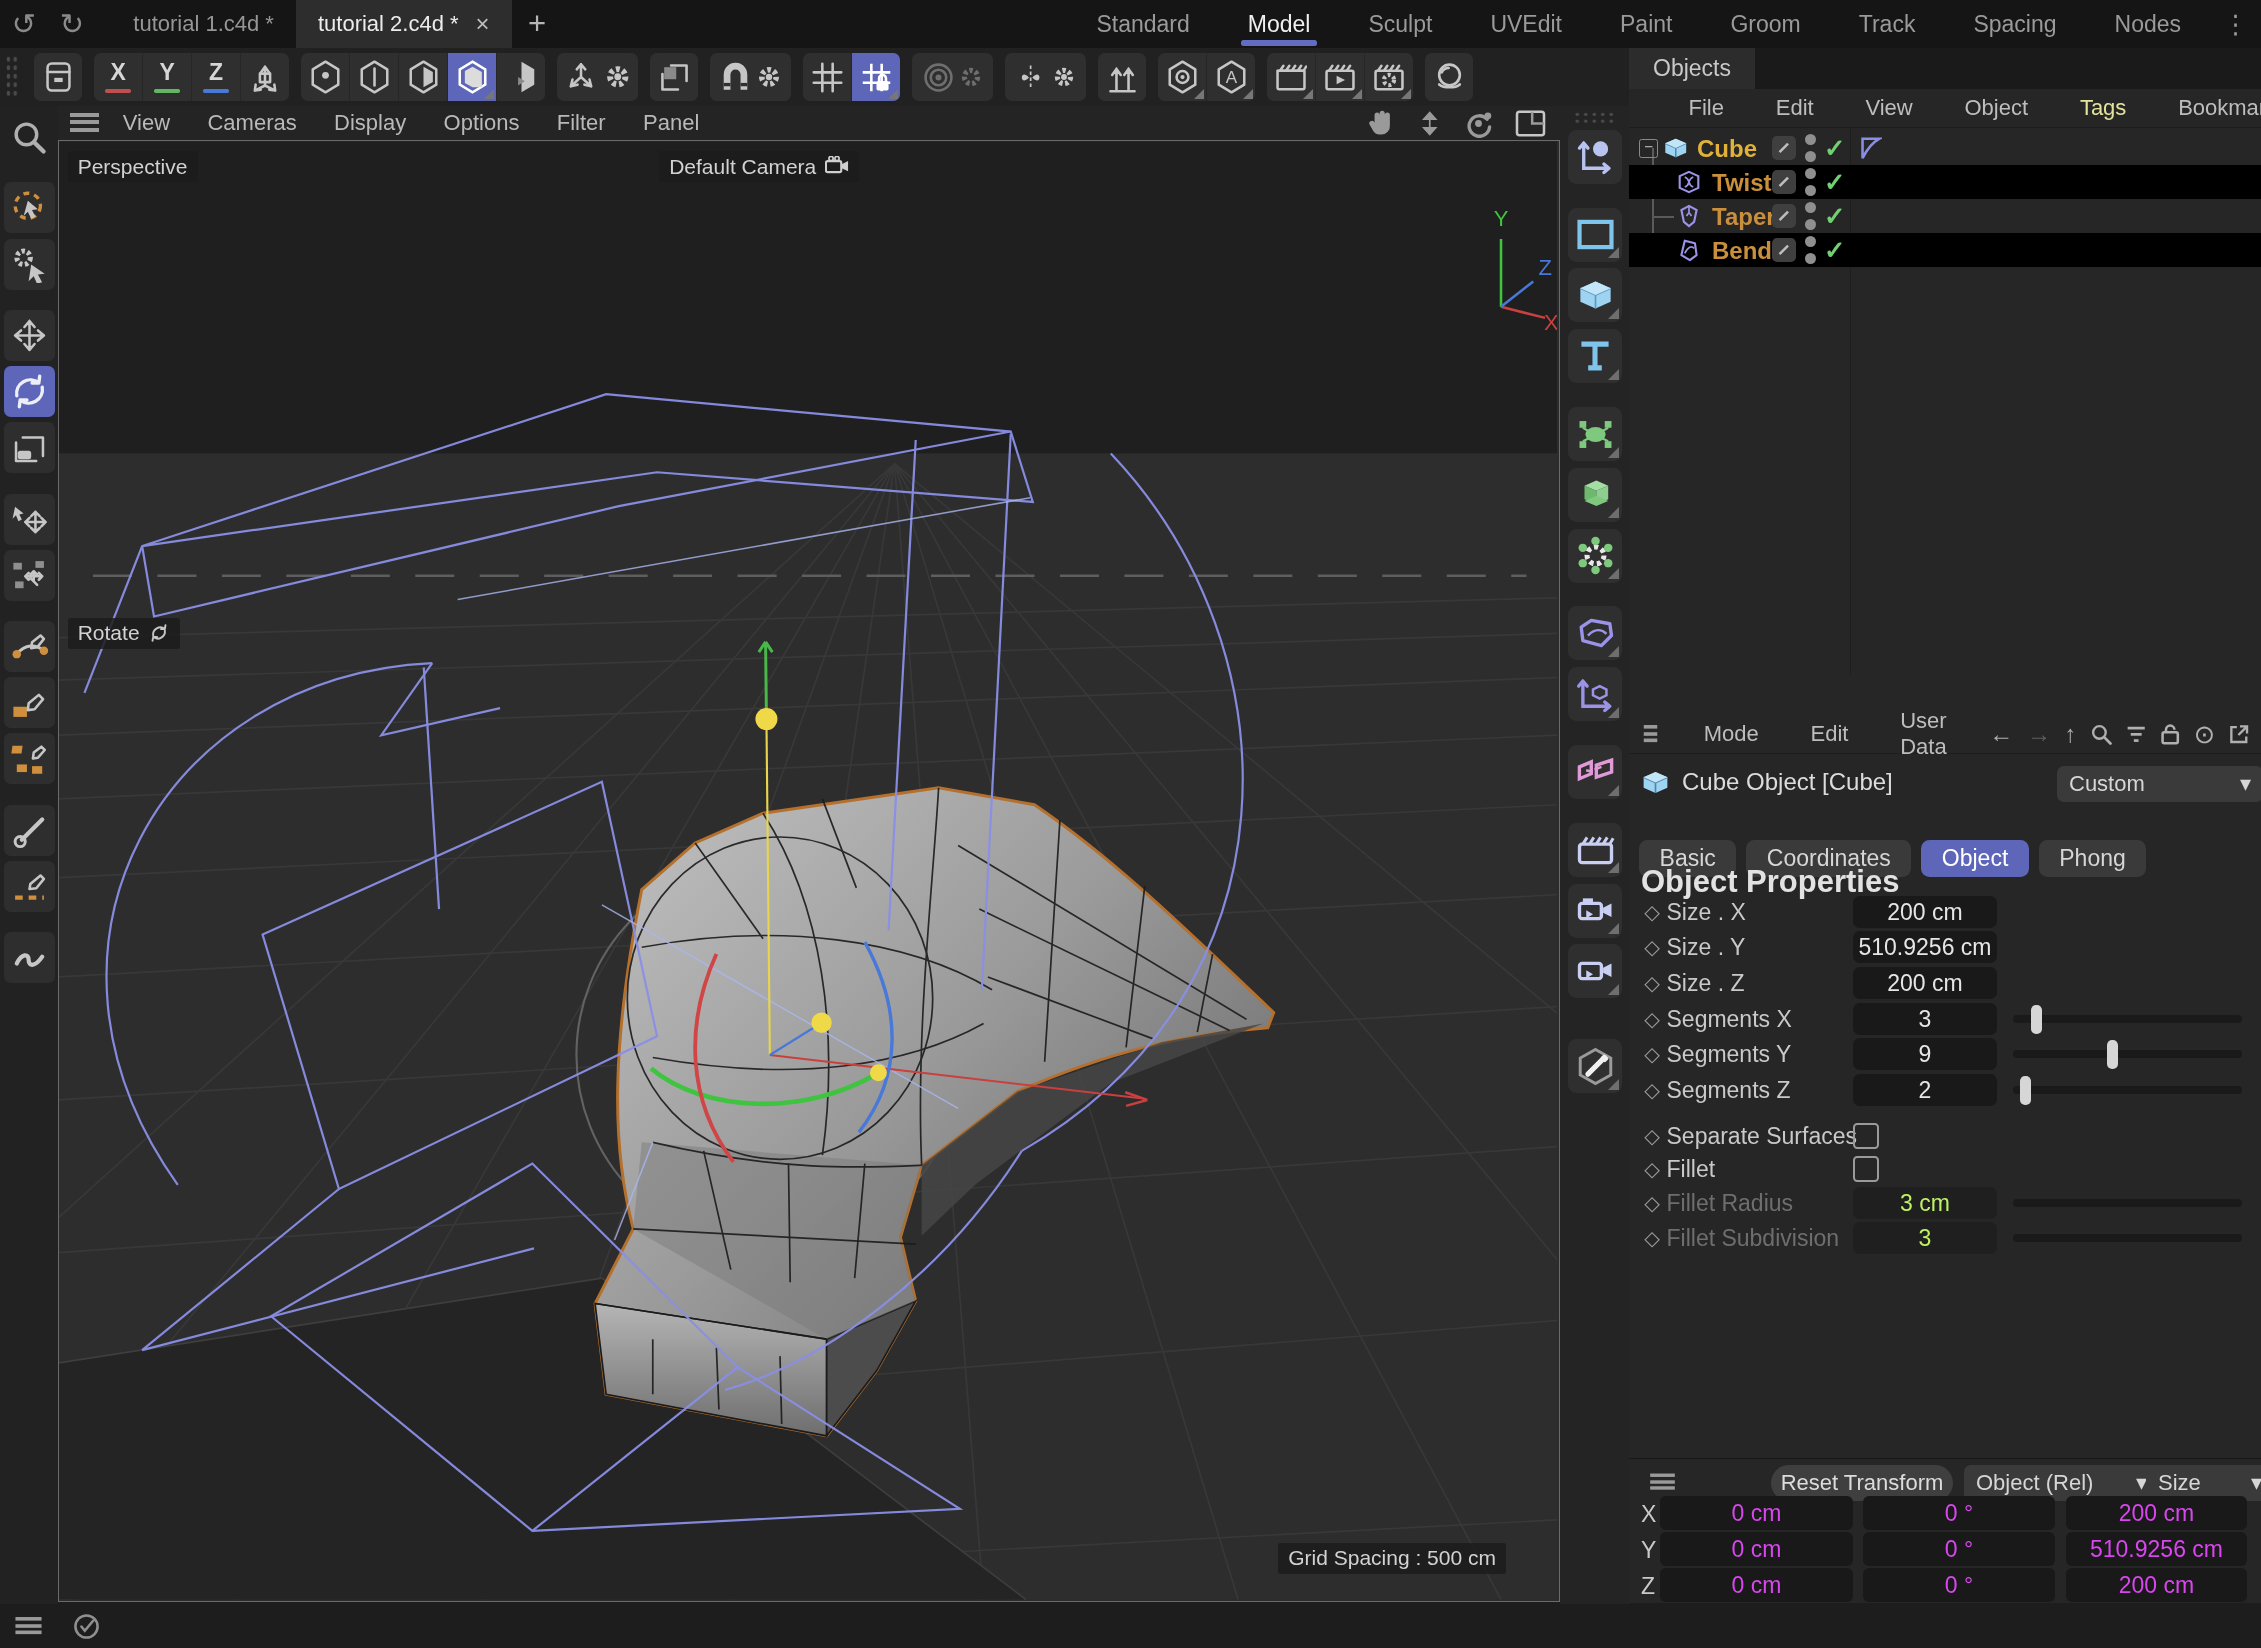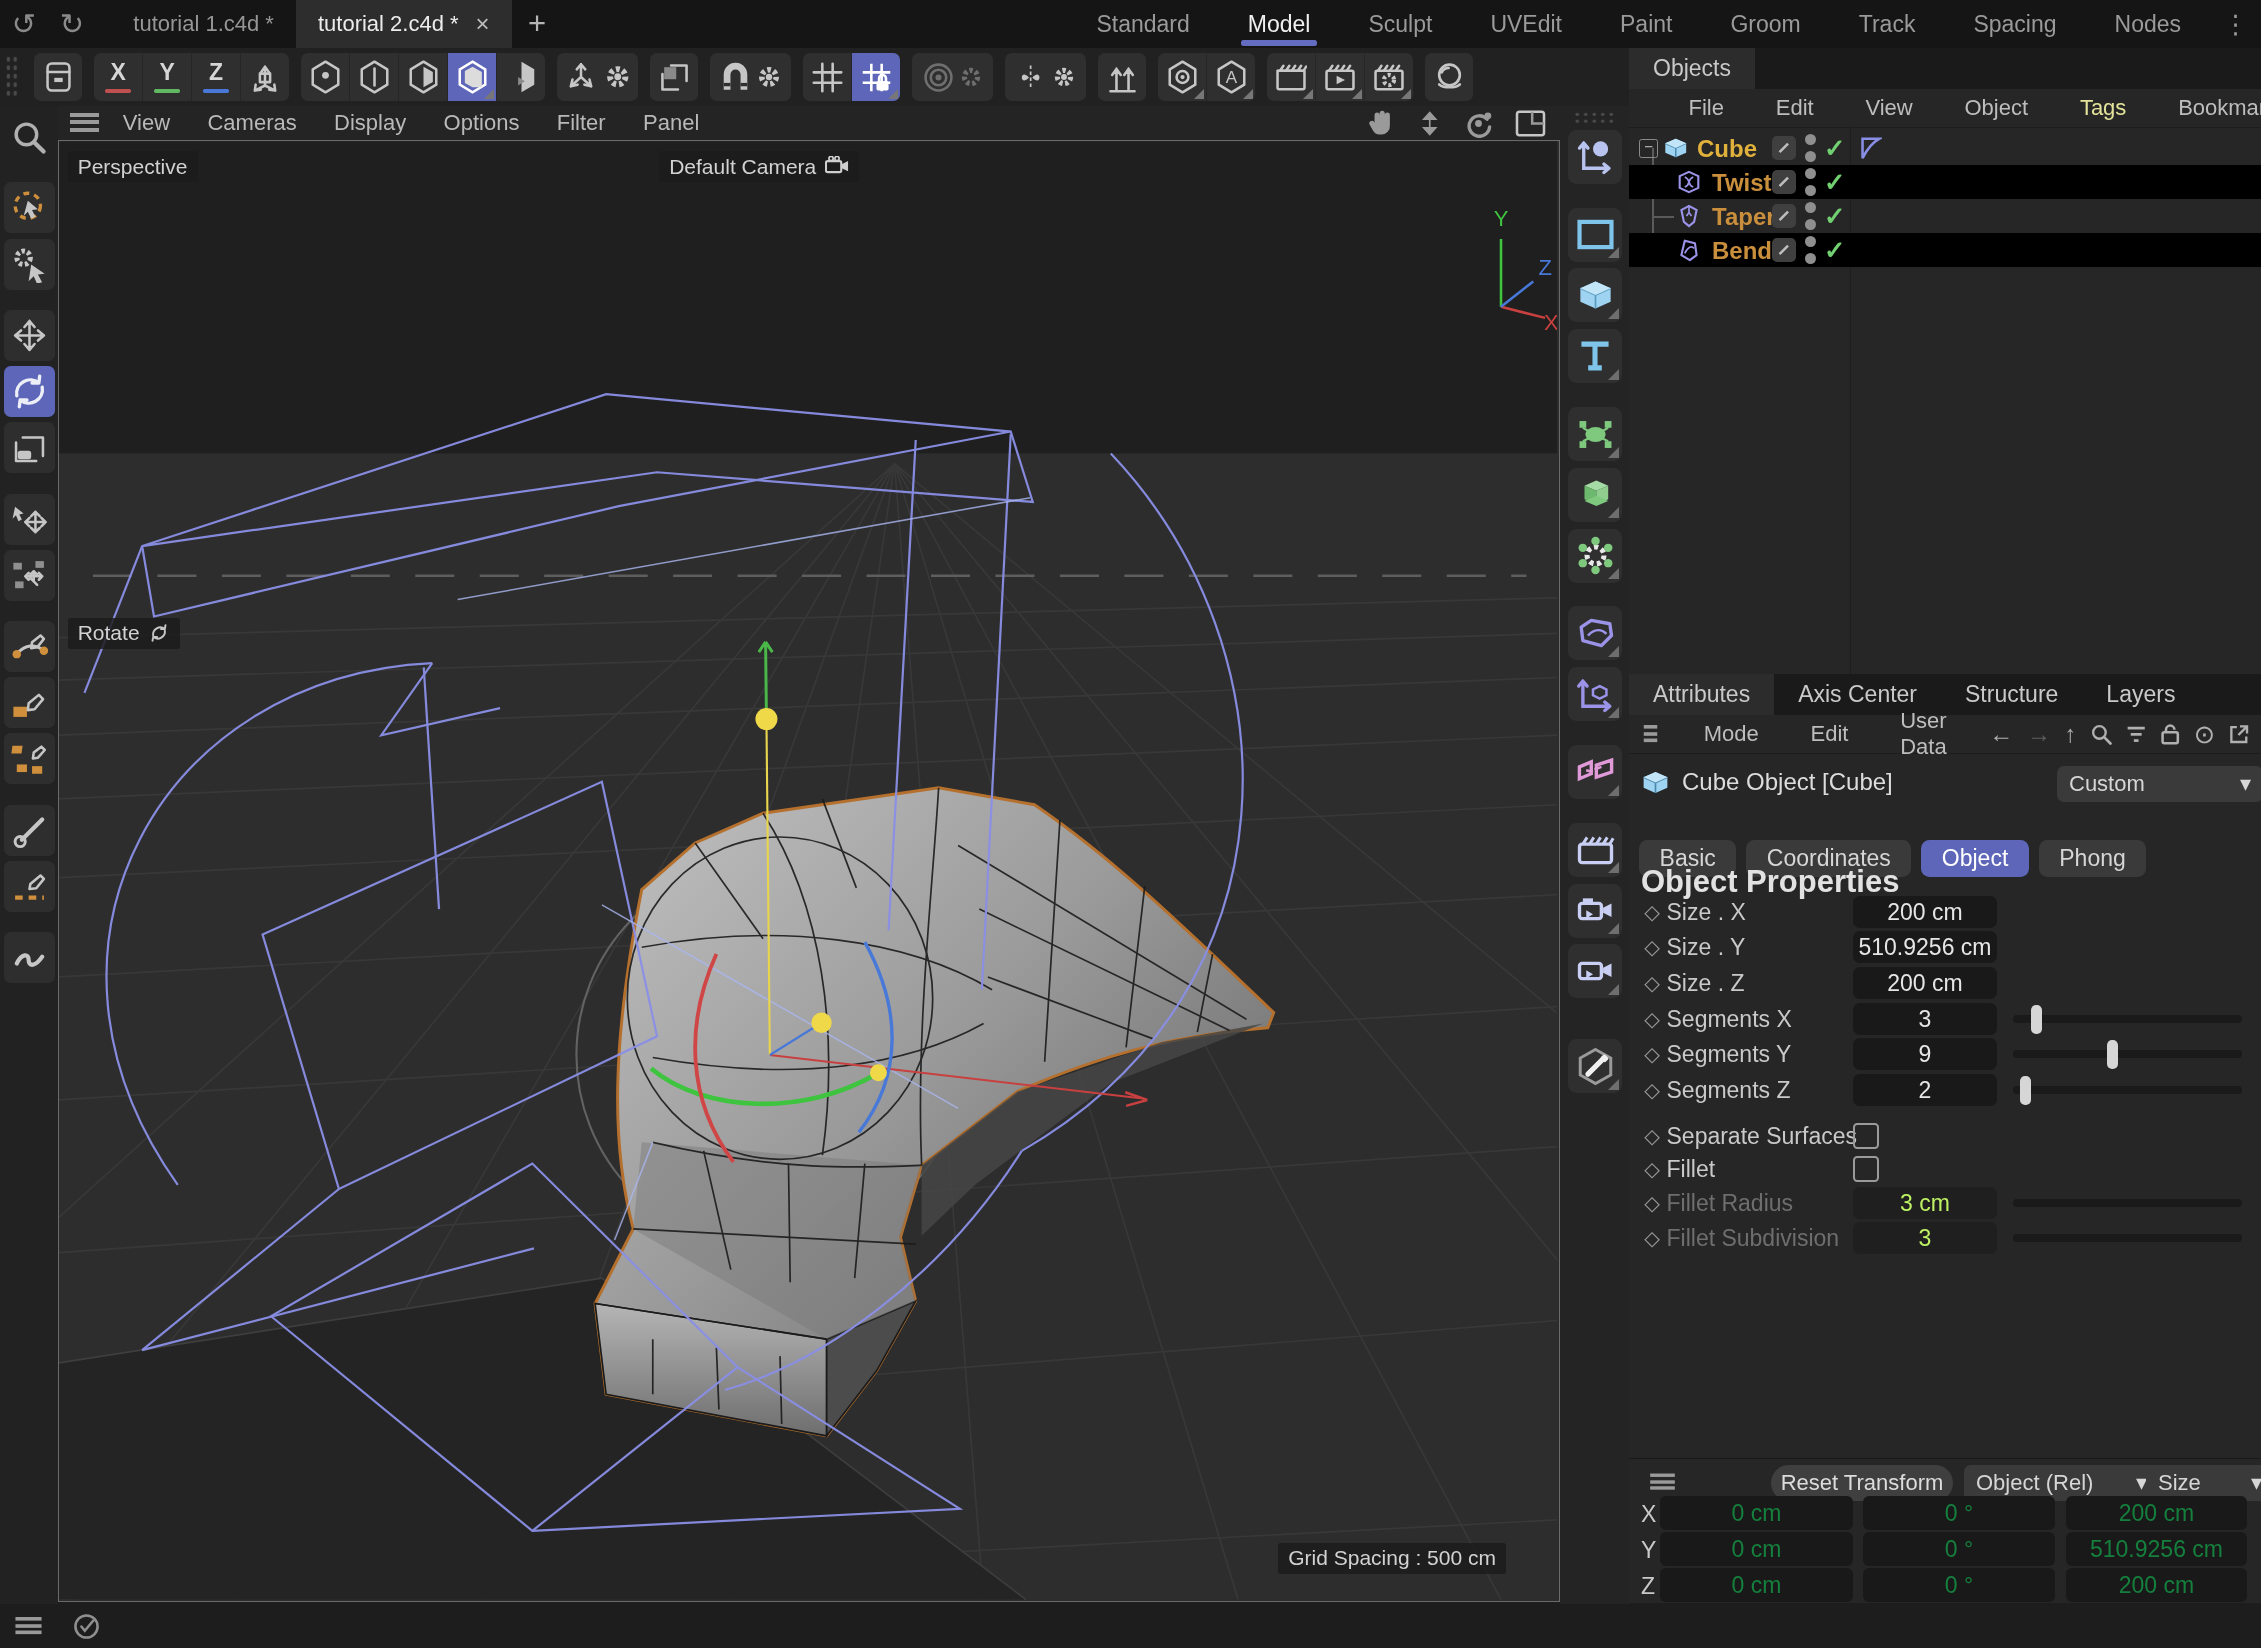--- a/index.html
+++ b/index.html
@@ -80,21 +80,21 @@
   .acheck{position:absolute;left:224px;width:25.5px;height:25.5px;border:2.5px solid #9a9a9a;border-radius:4.2px;box-sizing:border-box;}
   .arow.disabled{color:#6e6e6e;}
   .arow.disabled .afield{color:#bef264;background:#1f1f1f;}
   .arow.disabled .afill{background:#3c4372;}
   .pillrow{position:absolute;display:flex;gap:10.2px;left:10.2px;}
   .pill{height:37px;padding:0 20.4px;border-radius:8.5px;background:#3a3a3a;color:#d6d6d6;font-size:23px;display:flex;align-items:center;}
   .pill.on{background:#5d66b8;color:#fff;}
   .drop{background:#3a3a3a;border-radius:6.8px;display:flex;align-items:center;justify-content:space-between;padding:0 12px;color:#d6d6d6;font-size:22px;}
   .sect{position:absolute;font-size:31px;font-weight:bold;color:#e2e2e2;}
   
-  .cfield{position:absolute;height:34px;background:#191919;border-radius:6px;color:#15803d;font-size:23px;display:flex;align-items:center;justify-content:center;}
+  .cfield{position:absolute;height:34px;background:#191919;border-radius:6px;color:#d946ef;font-size:23px;display:flex;align-items:center;justify-content:center;}
   .caxis{position:absolute;font-size:23px;color:#c9c9c9;}
   
   #statusbar{position:absolute;left:0;top:1604px;width:2261px;height:45px;background:#1d1d1d;display:flex;align-items:center;gap:29px;padding-left:13.6px;box-sizing:border-box;}
   svg{display:block;}
   .icon-stroke{stroke:#c6c6c6;stroke-width:3;fill:none;stroke-linecap:round;stroke-linejoin:round;}
 </style>
 </head>
 <body>
 
 <div id="app">
@@ -825,26 +825,20 @@
             </span>
           <span class="dots">
               <span class="dot"></span>
               <span class="dot"></span>
             </span>
           <span class="chk">✓</span>
         </span>
       </div>
     </div>
 
-    <div class="ptabs" style="top:626px;">
-      <div class="ptab active">Attributes</div>
-      <div class="ptab">Axis Center</div>
-      <div class="ptab">Structure</div>
-      <div class="ptab">Layers</div>
-    </div>
     <div class="pmenu" style="top:667px;">
       <span class="burger"></span>
       <span class="pmi">Mode</span>
       <span class="pmi">Edit</span>
       <span class="pmi">User Data</span>
       <span class="pico" style="gap:13.6px;">
         <span>←</span>
         <span style="opacity:.4;">→</span>
         <span>↑</span>
         <svg width="22" height="22" viewBox="0 0 28 28">

